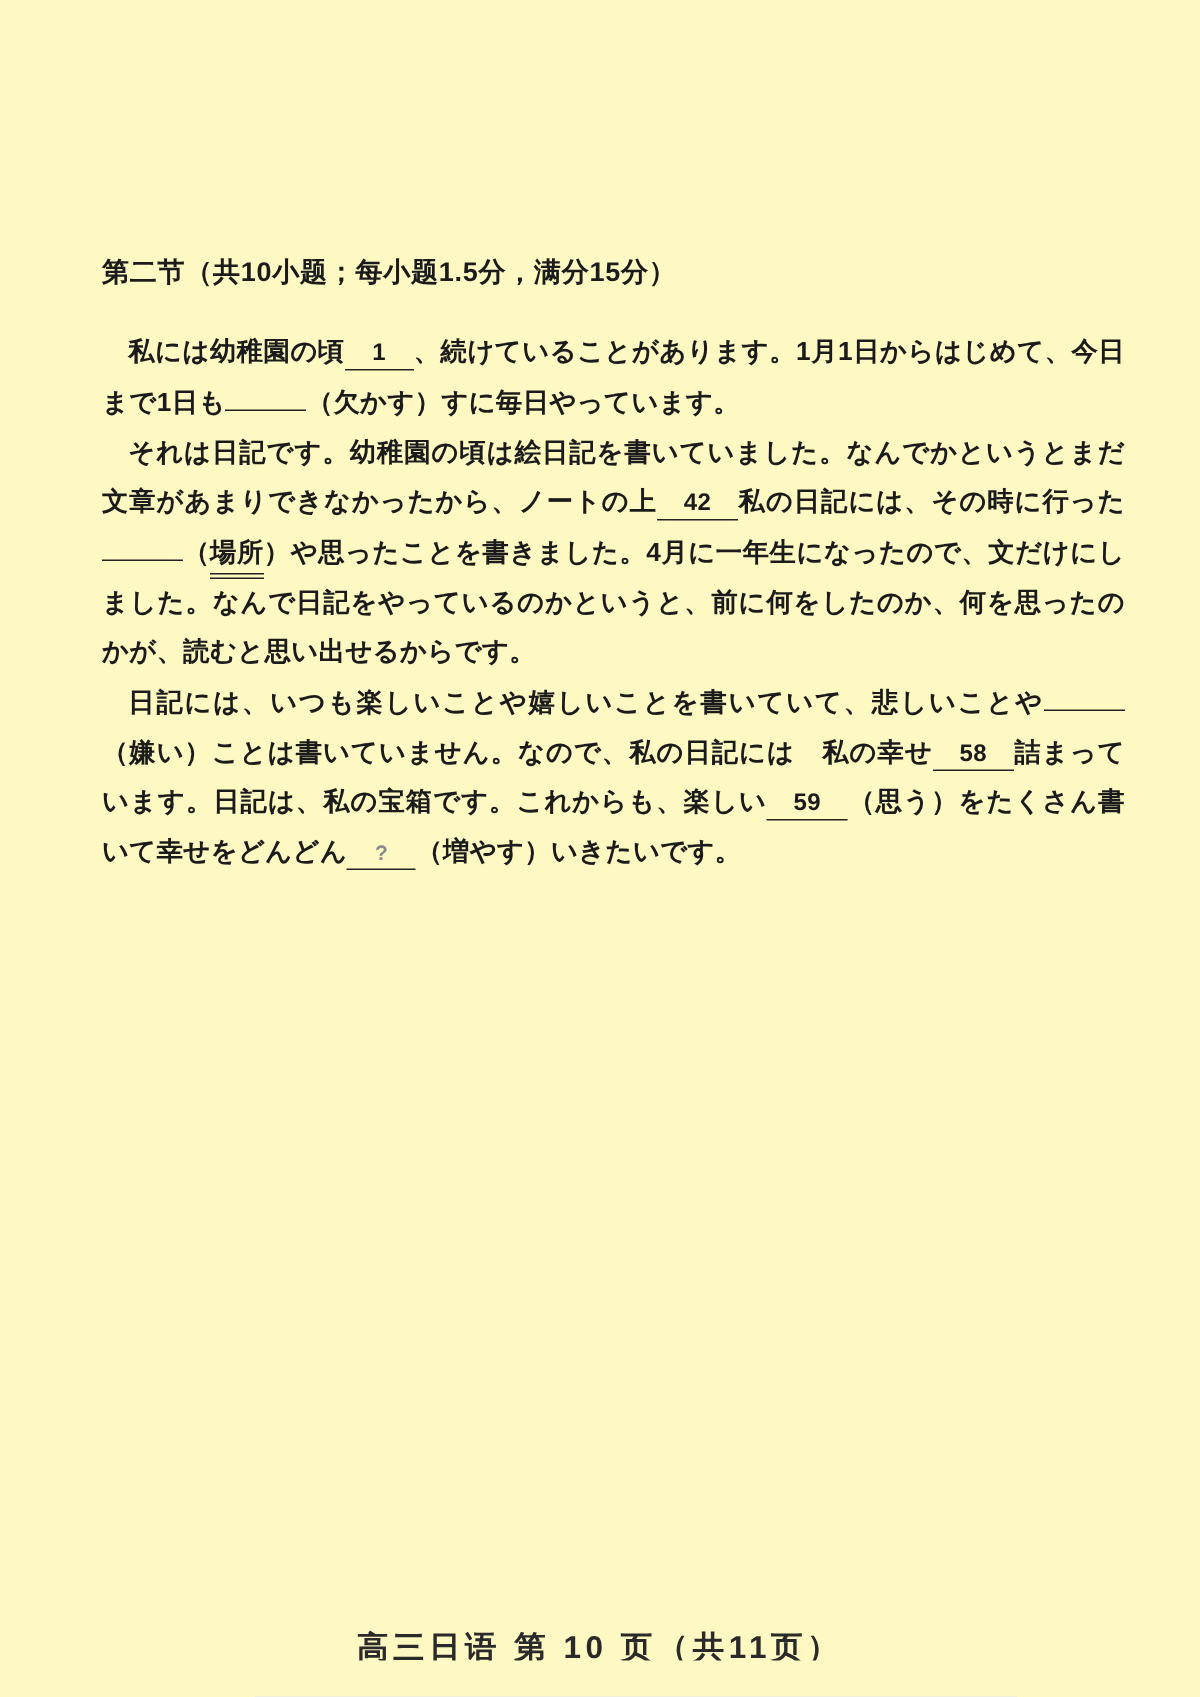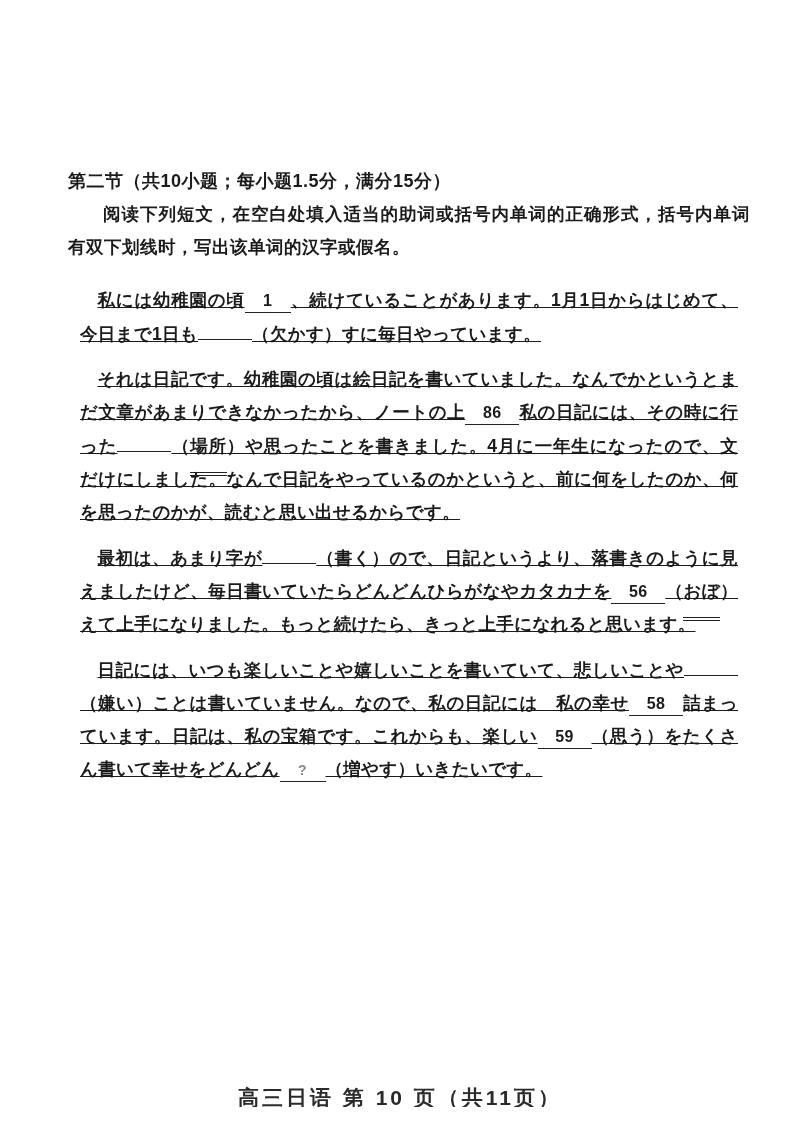--- a/index.html
+++ b/index.html
@@ -5,21 +5,21 @@
   html, body {
     margin: 0;
     padding: 0;
     background: #e8e8e8;
   }
   .page {
     position: relative;
     width: 800px;
     height: 1131px;
     margin: 0 auto;
-    background: #ffffff;
+    background: #fef9c3;
     overflow: hidden;
     font-family: "Liberation Sans", "DejaVu Sans", sans-serif;
     color: #1b1b1b;
   }
   .content {
     position: absolute;
     left: 68px;
     top: 164px;
     width: 682px;
   }
@@ -38,43 +38,42 @@
     letter-spacing: 0.5px;
     margin: 0;
   }
   .passage p {
     font-size: 17.5px;
     font-weight: 600;
     line-height: 33px;
     text-align: justify;
     text-indent: 1em;
     letter-spacing: 0.3px;
-    margin: 12px;
-    text-decoration: underline;
+    margin: 0;
   }
   .passage p.first {
     margin-top: 20px;
   }
   .blank {
     display: inline-block;
     min-width: 54px;
     border-bottom: 1.6px solid #222;
     text-align: center;
     line-height: 20px;
     height: 22px;
     vertical-align: baseline;
     text-indent: 0;
     font-weight: 700;
   }
   .blank.narrow { min-width: 46px; }
   .blank-label { font-size: 16px; }
   .blank-label.faint { color: #8a8a8a; font-size: 14px; }
   .dunder {
     border-bottom: 4px double #222;
-    padding-bottom: 16px;
+    padding-bottom: 4px;
   }
   .footer-clip {
     position: absolute;
     left: 0;
     right: 0;
     top: 1084px;
     height: 23px;
     overflow: hidden;
     text-align: center;
   }
@@ -86,29 +85,27 @@
   }
 </style>
 </head>
 <body>
 
 <div class="page">
   <div class="content">
 
     <div class="section-header">第二节（共10小题；每小题1.5分，满分15分）</div>
 
-    <p class="instructions">阅读下列短文，在空白处填入适当的助词或括号内单词的正确形式，括号内单词有双下划线时，写出该单词的汉字或假名。</p>
 
     <div class="passage">
 
       <p class="first"><span>私には幼稚園の頃</span><span class="blank narrow"><span class="blank-label">1</span></span><span>、続けていることがあります。1月1日からはじめて、今日まで1日も</span><span class="blank"><span class="blank-label"></span></span><span>（欠かす）すに毎日やっています。</span></p>
 
-      <p><span>それは日記です。幼稚園の頃は絵日記を書いていました。なんでかというとまだ文章があまりできなかったから、ノートの上</span><span class="blank"><span class="blank-label">86</span></span><span>私の日記には、その時に行った</span><span class="blank"><span class="blank-label"></span></span><span>（</span><span class="dunder">場所</span><span>）や思ったことを書きました。4月に一年生になったので、文だけにしました。なんで日記をやっているのかというと、前に何をしたのか、何を思ったのかが、読むと思い出せるからです。</span></p>
+      <p><span>それは日記です。幼稚園の頃は絵日記を書いていました。なんでかというとまだ文章があまりできなかったから、ノートの上</span><span class="blank"><span class="blank-label">42</span></span><span>私の日記には、その時に行った</span><span class="blank"><span class="blank-label"></span></span><span>（</span><span class="dunder">場所</span><span>）や思ったことを書きました。4月に一年生になったので、文だけにしました。なんで日記をやっているのかというと、前に何をしたのか、何を思ったのかが、読むと思い出せるからです。</span></p>
 
-      <p><span>最初は、あまり字が</span><span class="blank"><span class="blank-label"></span></span><span>（書く）ので、日記というより、落書きのように見えましたけど、毎日書いていたらどんどんひらがなやカタカナを</span><span class="blank"><span class="blank-label">56</span></span><span>（</span><span class="dunder">おぼ</span><span>）えて上手になりました。もっと続けたら、きっと上手になれると思います。</span></p>
 
       <p><span>日記には、いつも楽しいことや嬉しいことを書いていて、悲しいことや</span><span class="blank"><span class="blank-label"></span></span><span>（嫌い）ことは書いていません。なので、私の日記には　私の幸せ</span><span class="blank"><span class="blank-label">58</span></span><span>詰まっています。日記は、私の宝箱です。これからも、楽しい</span><span class="blank"><span class="blank-label">59</span></span><span>（思う）をたくさん書いて幸せをどんどん</span><span class="blank narrow"><span class="blank-label faint">?</span></span><span>（増やす）いきたいです。</span></p>
 
 
     </div>
   </div>
 
   <div class="footer-clip">
     <span class="footer-text">高三日语 第 10 页（共11页）</span>
   </div>

